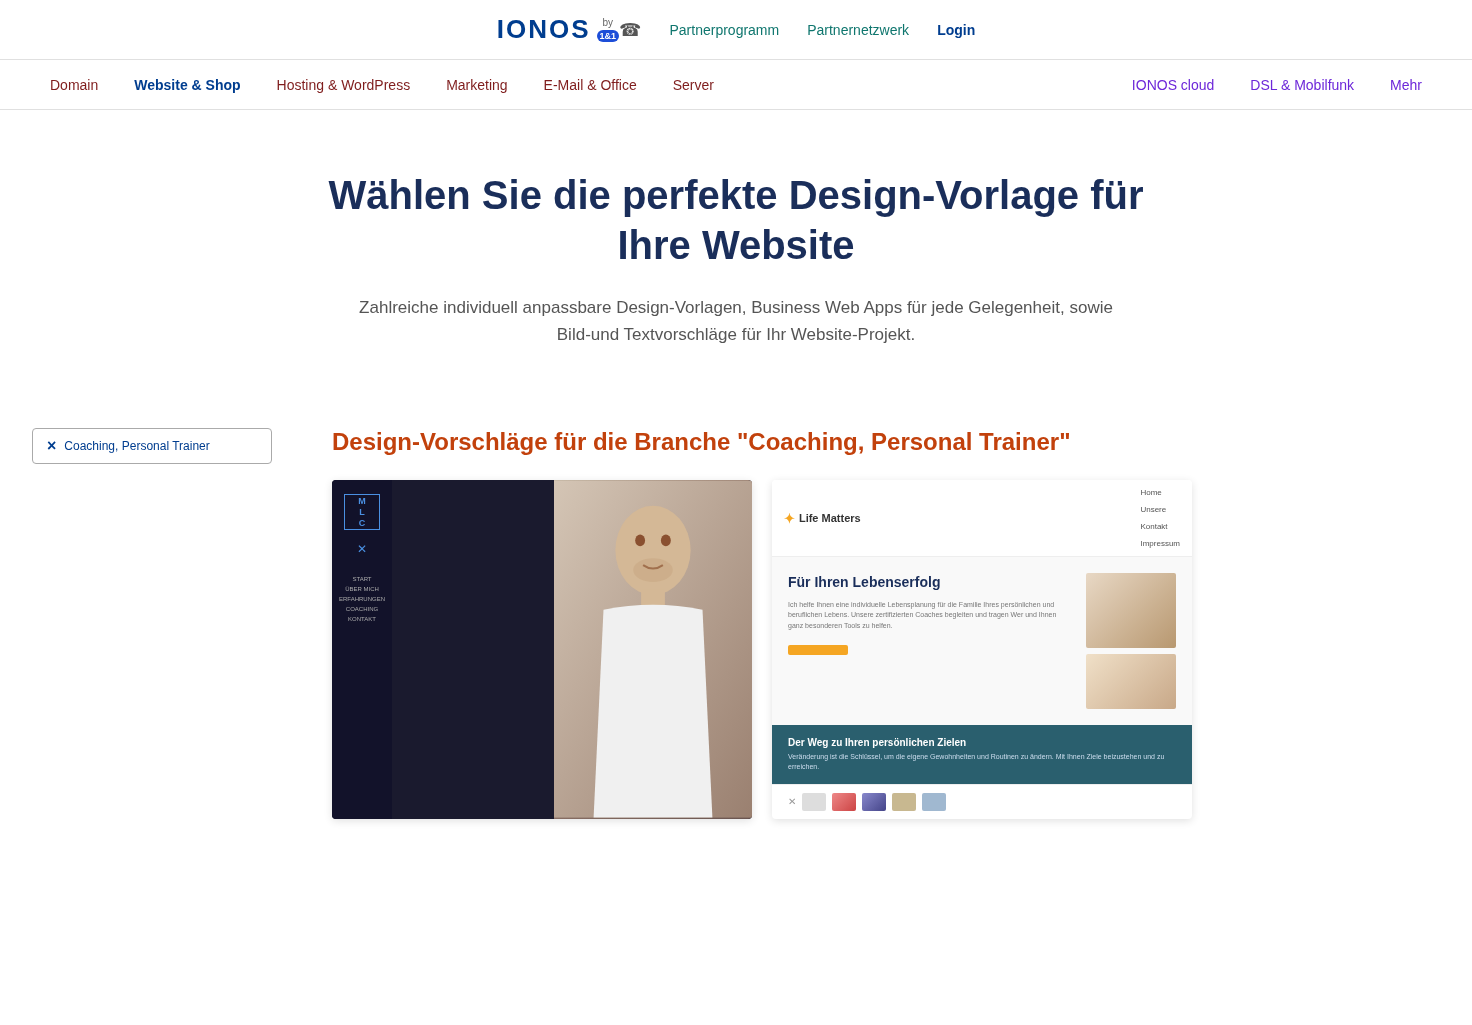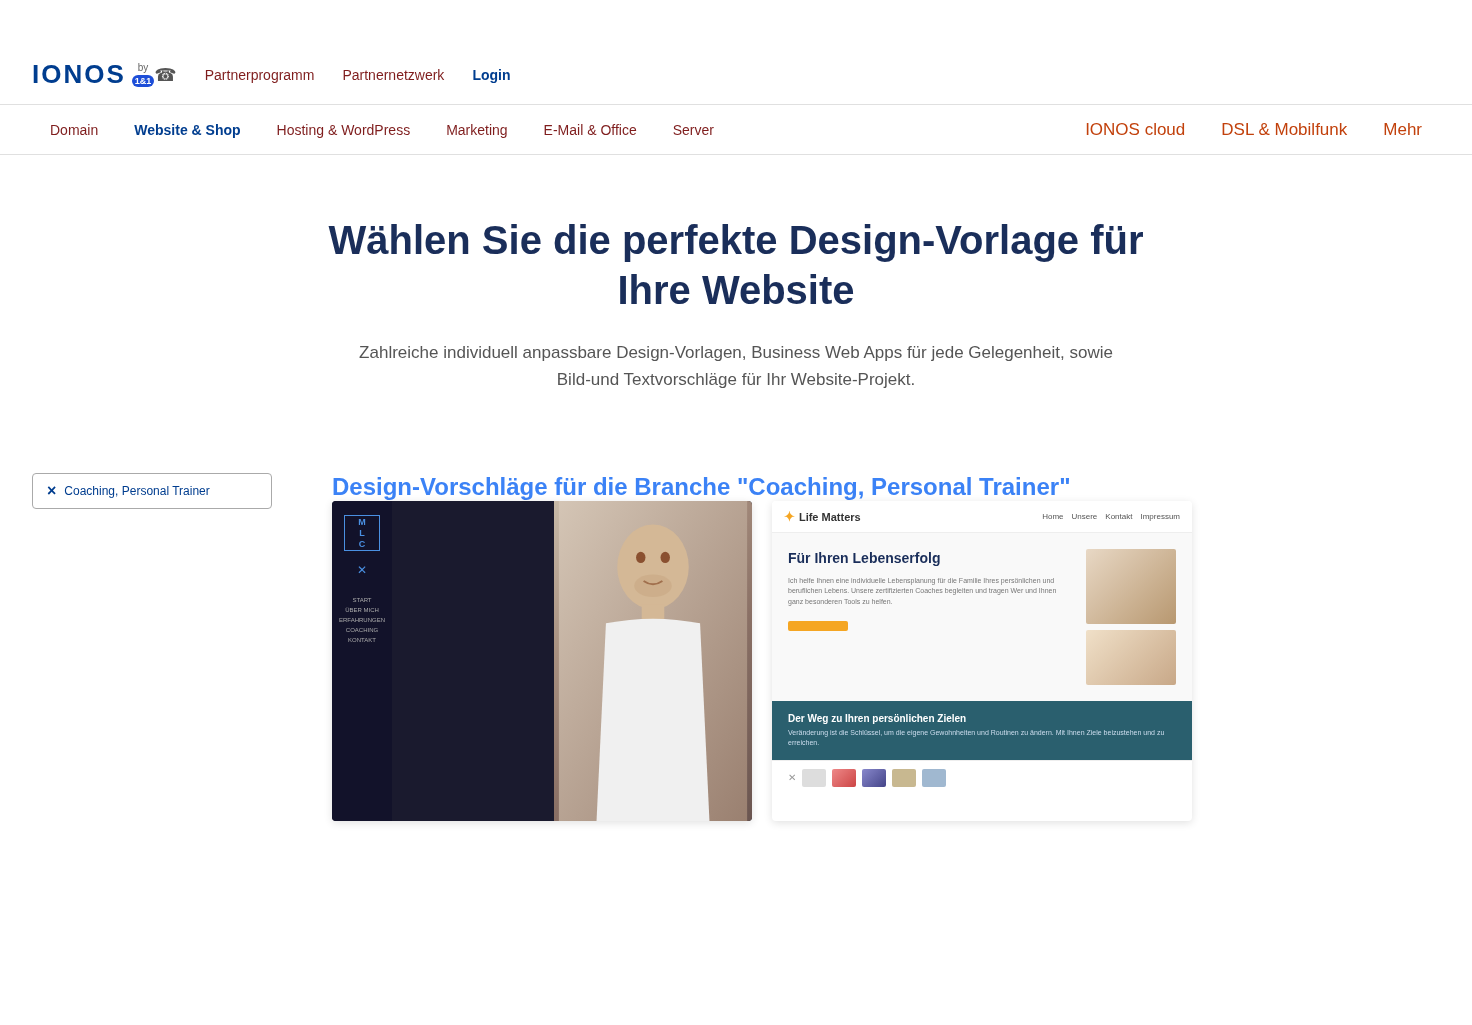--- a/index.html
+++ b/index.html
@@ -2,25 +2,24 @@
 <html><head>
   <meta charset="utf-8">
   <style>
     * { margin: 0; padding: 0; box-sizing: border-box; }
     body { font-family: 'Arial', sans-serif; color: #333; background: #fff; }
 
     
     .top-bar {
       display: flex;
       align-items: center;
-      justify-content: flex-start;
+      justify-content: center;
       padding: 12px 32px;
       height: 60px;
       border-bottom: 1px solid #e0e0e0;
-      margin-top: 45px;
     }
     .logo {
       display: flex;
       align-items: center;
       gap: 6px;
     }
     .logo-text {
       font-size: 26px;
       font-weight: 900;
       letter-spacing: 2px;
@@ -47,21 +46,21 @@
       align-items: center;
       gap: 28px;
     }
     .phone-icon {
       font-size: 18px;
       color: #555;
       cursor: pointer;
     }
     .top-nav-link {
       font-size: 14px;
-      color: #7f1d1d;
+      color: #0f766e;
       text-decoration: none;
       cursor: pointer;
     }
     .login-btn {
       font-size: 14px;
       font-weight: bold;
       color: #003d8f;
       cursor: pointer;
     }
 
@@ -81,22 +80,22 @@
       height: 50px;
       display: flex;
       align-items: center;
       cursor: pointer;
       white-space: nowrap;
       text-decoration: none;
     }
     .nav-item.active { color: #003d8f; font-weight: bold; }
     .nav-separator { flex: 1; }
     .nav-item-right {
-      font-size: 17px;
-      color: #c2410c;
+      font-size: 14px;
+      color: #6d28d9;
       padding: 0 18px;
       height: 50px;
       display: flex;
       align-items: center;
       cursor: pointer;
       white-space: nowrap;
     }
 
     
     .hero {
@@ -167,21 +166,22 @@
     }
 
     
     .main-content {
       flex: 1;
       padding-left: 20px;
     }
     .section-title {
       font-size: 24px;
       font-weight: 700;
-      color: #3b82f6;
+      color: #c2410c;
+      margin-bottom: 24px;
     }
     .templates-grid {
       display: flex;
       gap: 20px;
     }
     .template-card {
       flex: 1;
       border-radius: 4px;
       overflow: hidden;
       box-shadow: 0 2px 8px rgba(0,0,0,0.12);
@@ -292,20 +292,21 @@
     }
     .card-light-logo .star {
       color: #f5a623;
       font-size: 13px;
     }
     .card-light-nav {
       display: flex;
       gap: 8px;
       font-size: 8px;
       color: #555;
+      flex-direction: column;
     }
     .card-light-hero {
       padding: 16px;
       background: #f9f9f9;
       display: flex;
       gap: 16px;
     }
     .card-light-text-section {
       flex: 1;
     }

